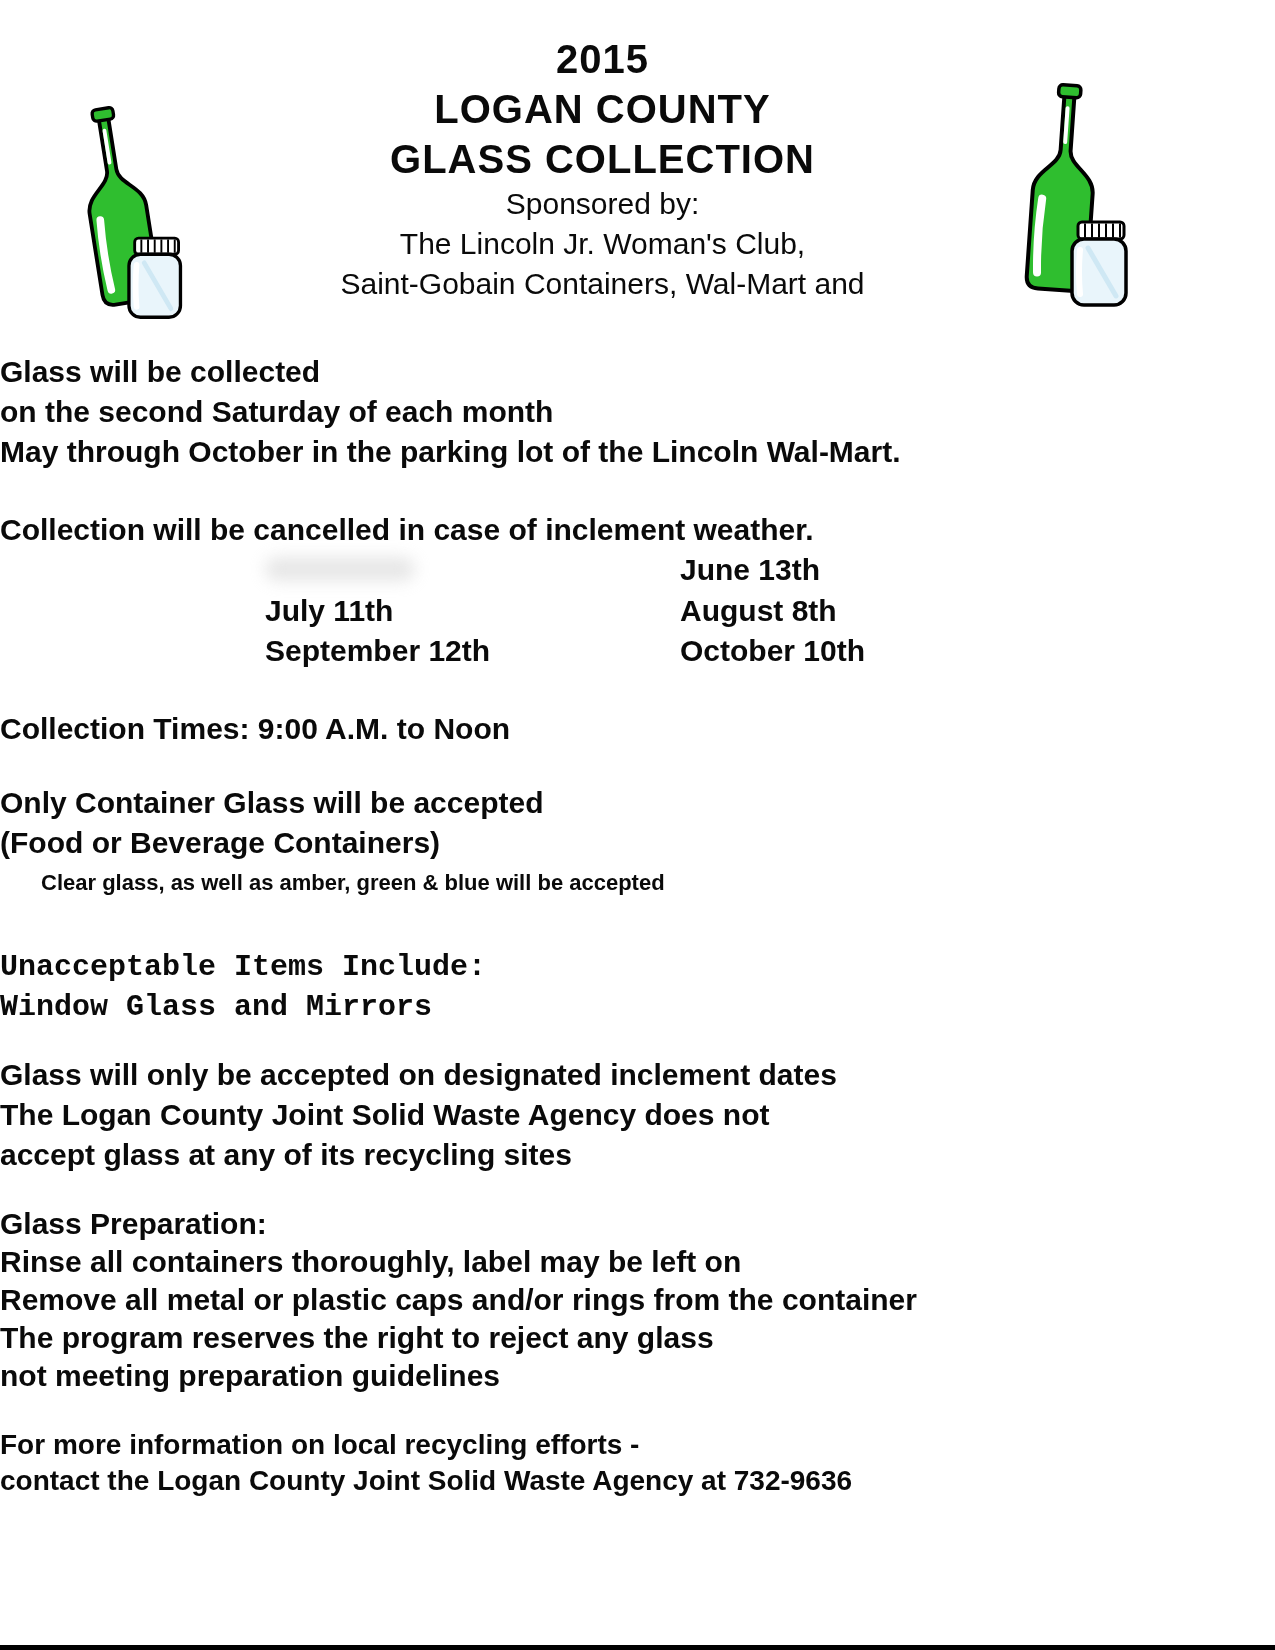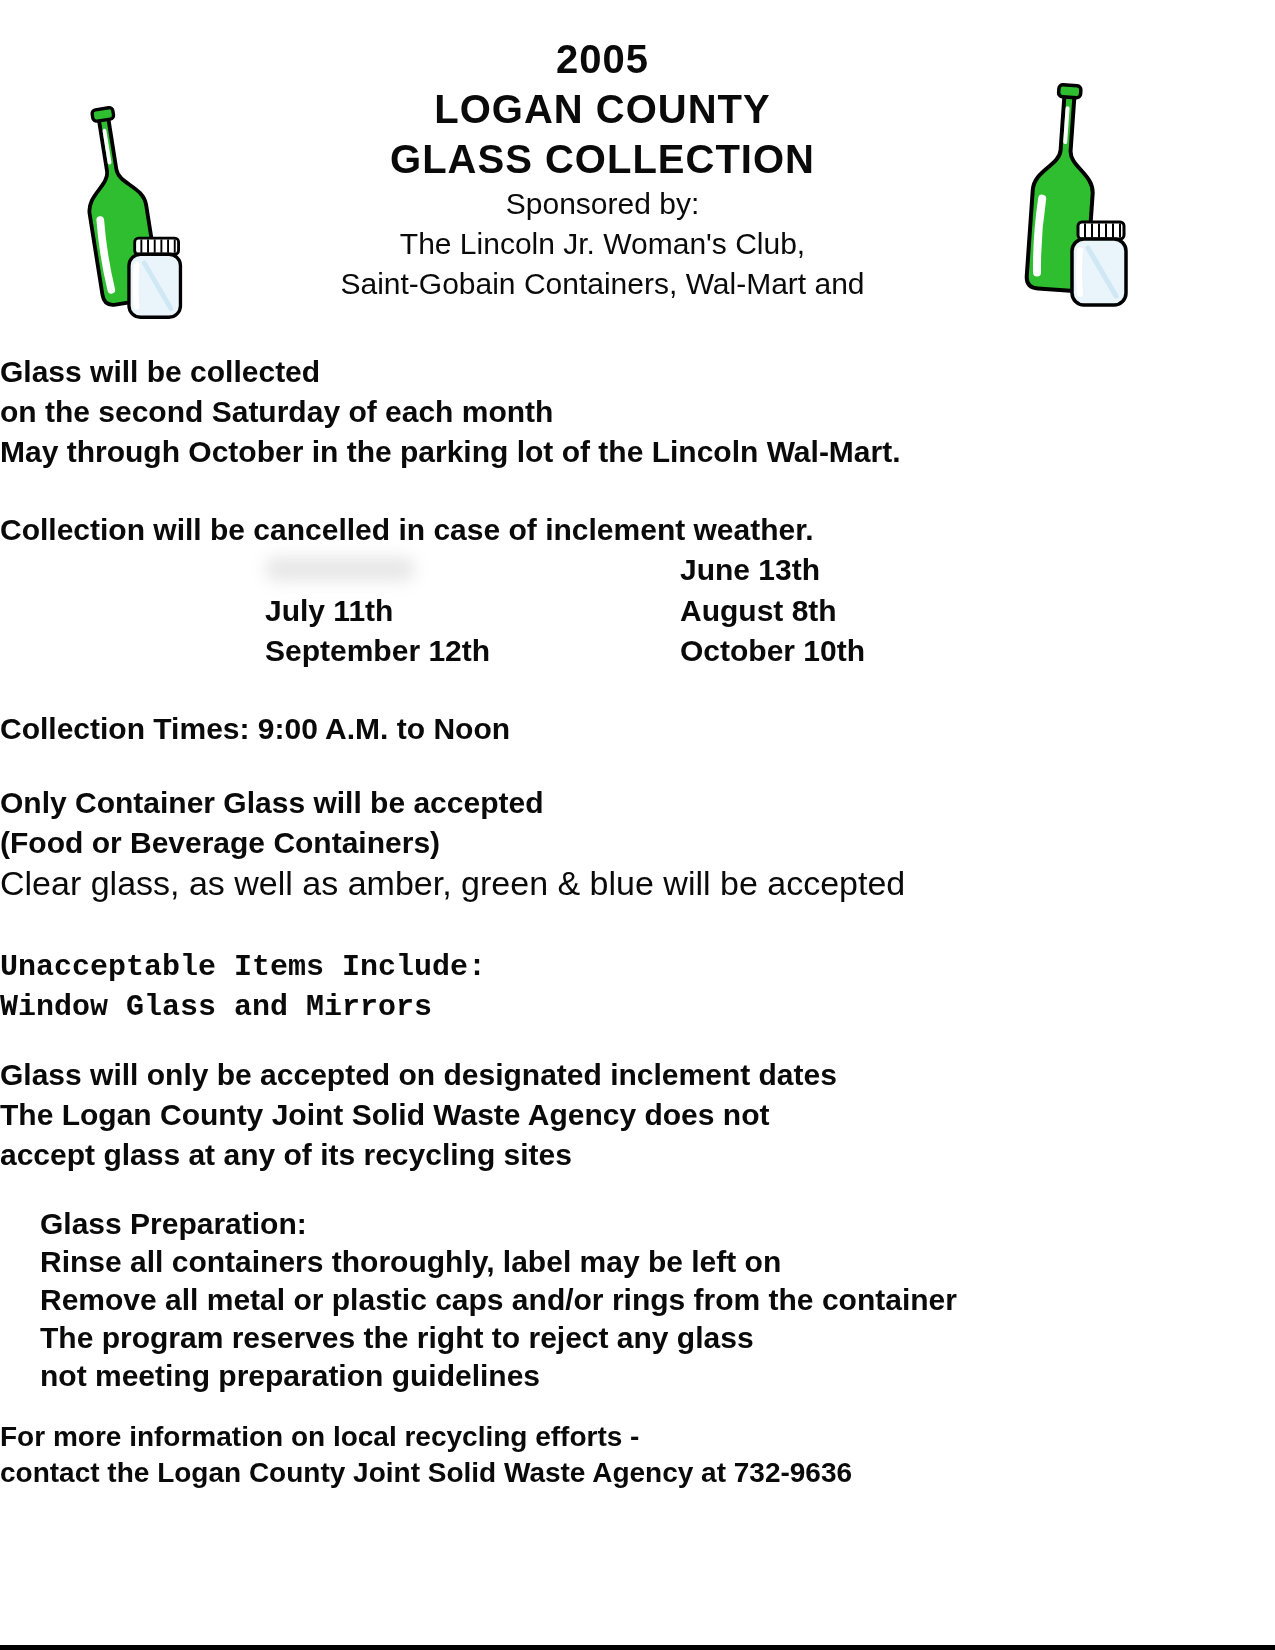--- a/index.html
+++ b/index.html
@@ -34,32 +34,33 @@
     line-height: 50px;
     letter-spacing: 1px;
   }
   .sponsor-line {
     text-align: center;
     font-weight: normal;
     font-size: 30px;
     line-height: 40px;
   }
   .light {
-    font-weight: normal;
-    font-size: 34px;
+    font-weight: bold;
+    font-size: 22px;
+    margin-left: 41px;
   }
   .sec-collected { margin-top: 48px; }
   .sec-cancel    { margin-top: 38px; }
   .sec-times     { margin-top: 38px; }
   .sec-accepted  { margin-top: 34px; }
   .sec-unaccept  { margin-top: 44px; font-family: Liberation Mono, monospace; }
   .sec-designated{ margin-top: 28px; }
-  .sec-prep      { margin-top: 30px; padding-left: 40px; }
+  .sec-prep      { margin-top: 30px; }
   .sec-prep .line { line-height: 38px; }
-  .sec-footer    { margin-top: 24px; }
+  .sec-footer    { margin-top: 32px; }
   .sec-footer .line { font-size: 28px; line-height: 36px; }
 
   .dates-grid {
     margin-left: 265px;
     display: grid;
     grid-template-columns: 415px max-content;
     justify-content: start;
   }
   .date-cell {
     font-weight: bold;
@@ -127,21 +128,21 @@
       <path d="M79 141.5 V155.5 M86 141.5 V155.5 M93 141.5 V155.5 M100 141.5 V155.5 M107 141.5 V155.5 M114 141.5 V155.5" stroke="#000" stroke-width="2"></path>
       <rect x="66" y="157" width="54" height="66" rx="12" fill="#e9f5fb" stroke="#000" stroke-width="3.5"></rect>
       <path d="M82 166 L110 214" stroke="#cfe8f4" stroke-width="5" stroke-linecap="round"></path>
       <path d="M74 168 Q72 190 74 212" stroke="#ffffff" stroke-width="6" stroke-linecap="round" fill="none"></path>
     </g>
   </svg>
 </div>
 
 <div class="content">
 
-  <div class="title-line">2005</div>
+  <div class="title-line">2015</div>
   <div class="title-line">LOGAN COUNTY</div>
   <div class="title-line">GLASS COLLECTION</div>
 
   <div class="sponsor-line">Sponsored by:</div>
   <div class="sponsor-line">The Lincoln Jr. Woman's Club,</div>
   <div class="sponsor-line">Saint-Gobain Containers, Wal-Mart and</div>
 
   <div class="sec-collected">
     <div class="line">Glass will be collected</div>
     <div class="line">on the second Saturday of each month</div>

